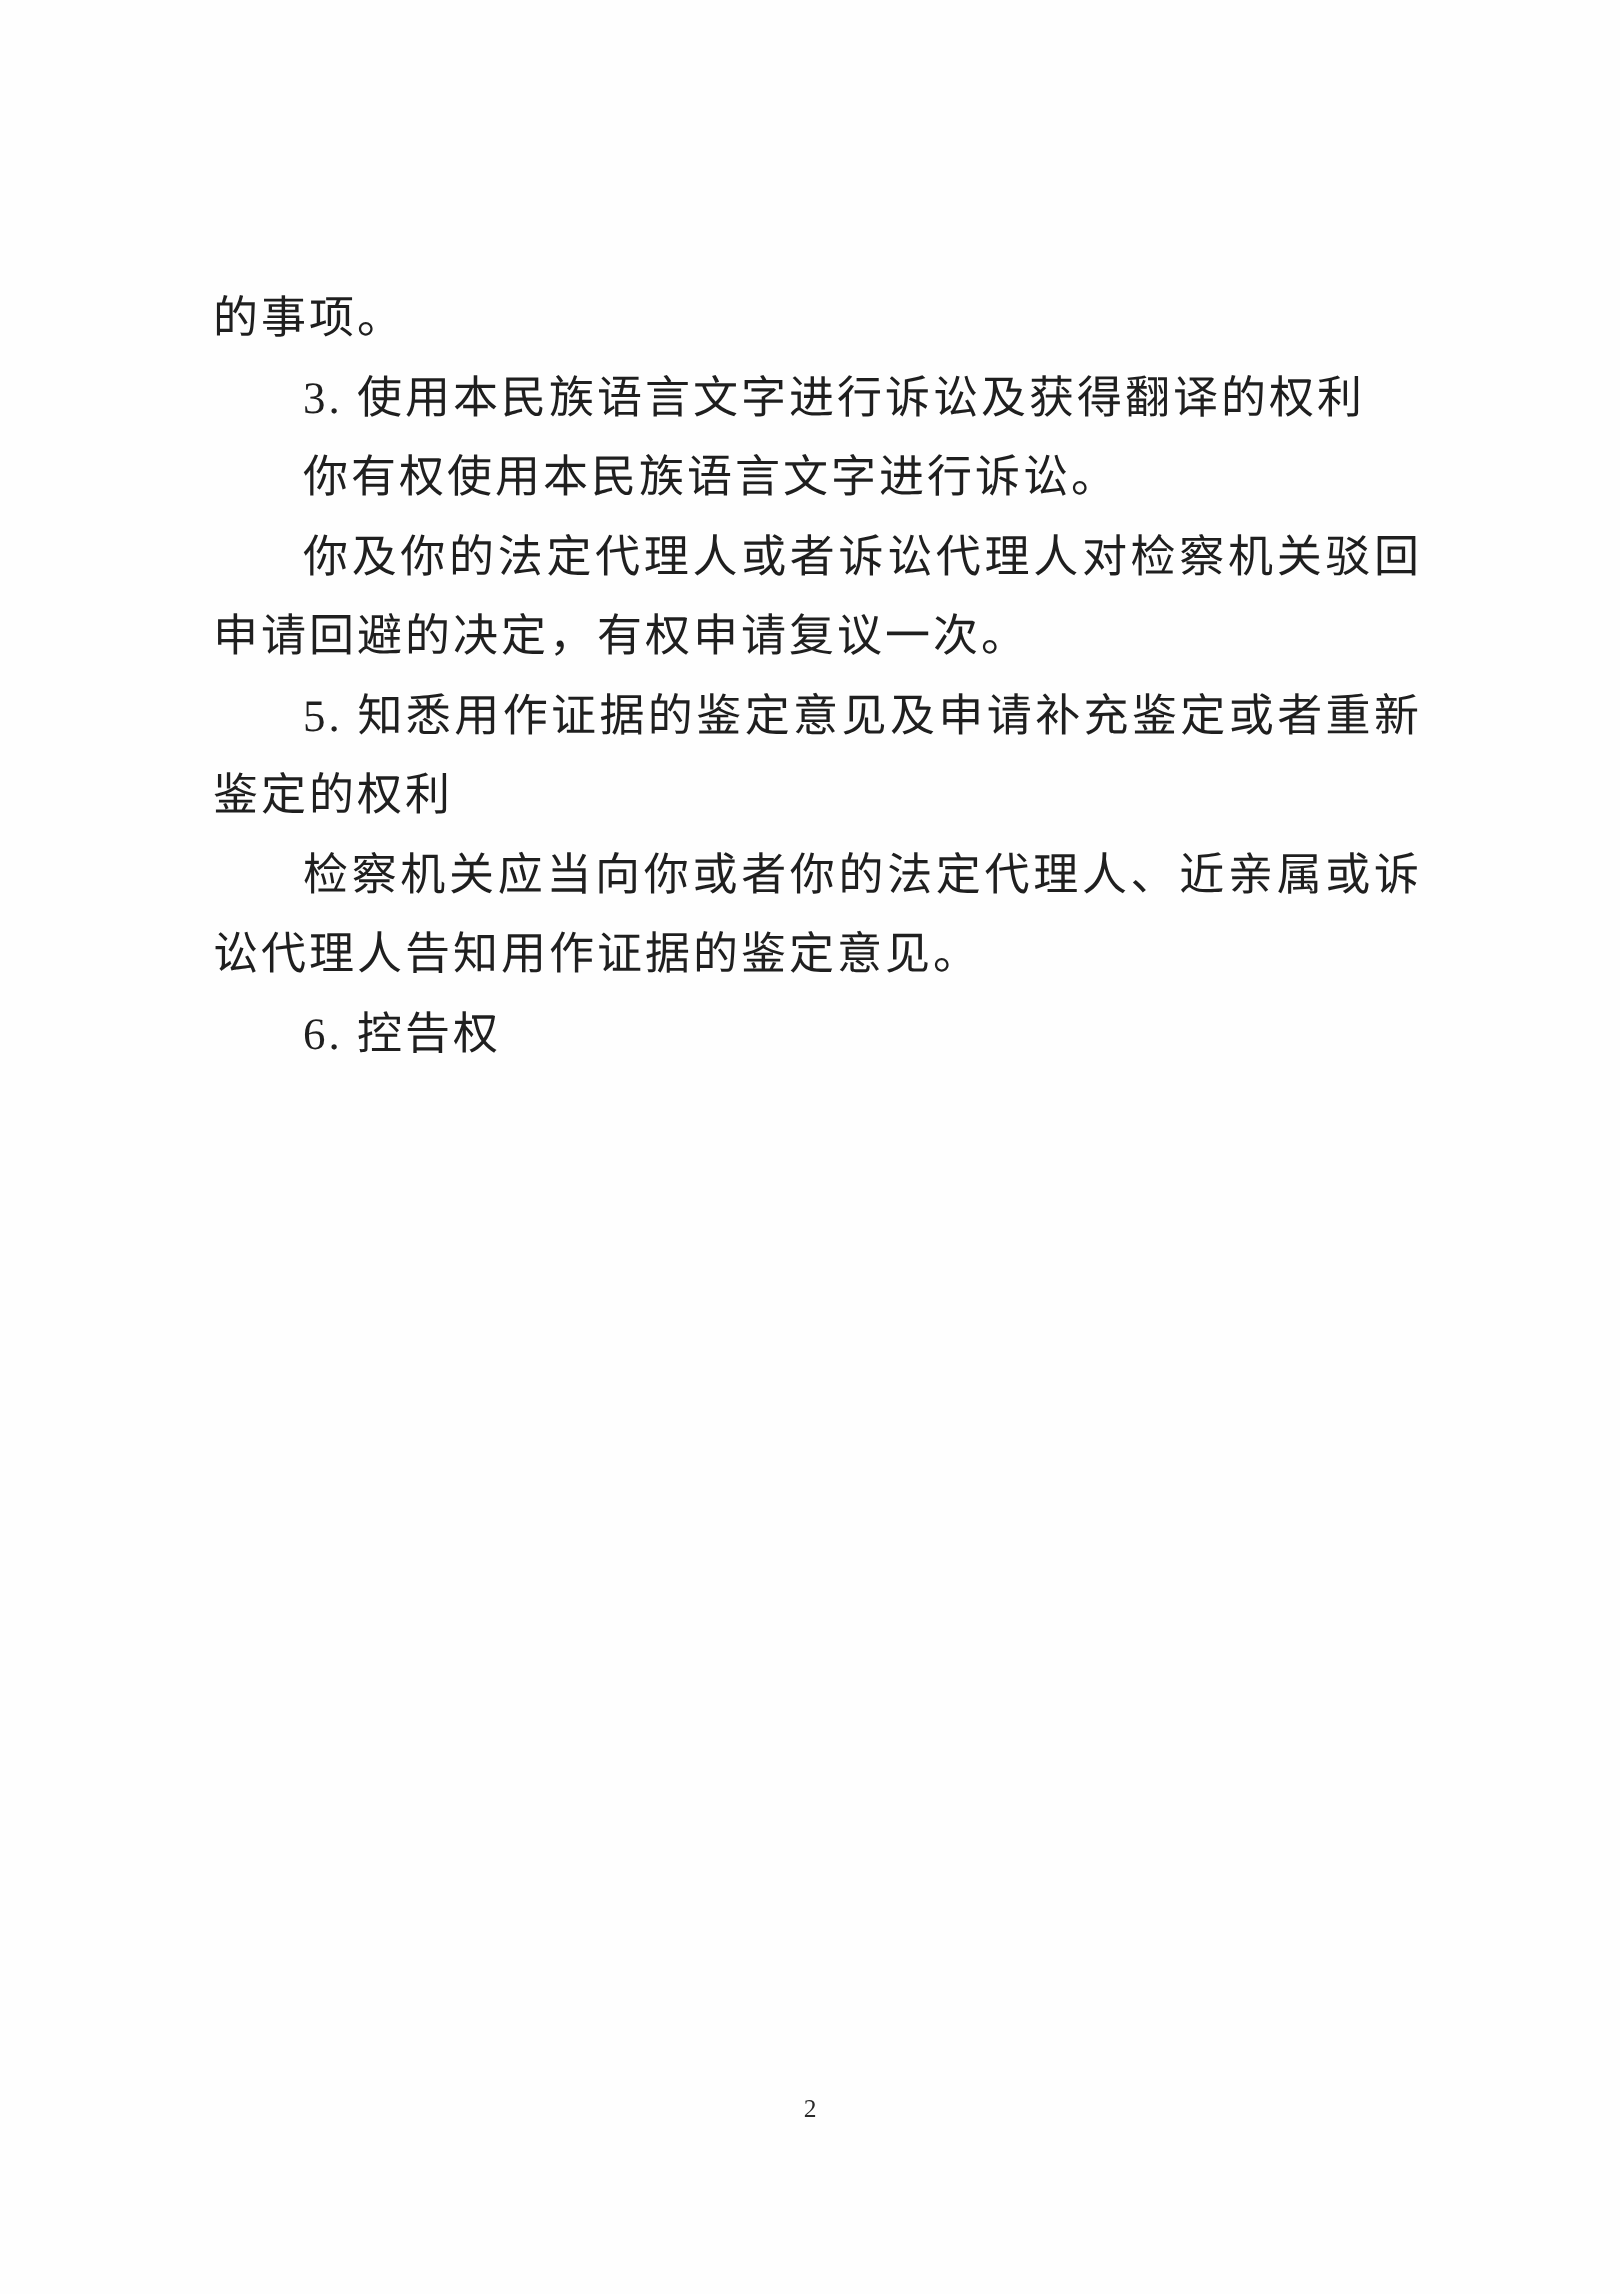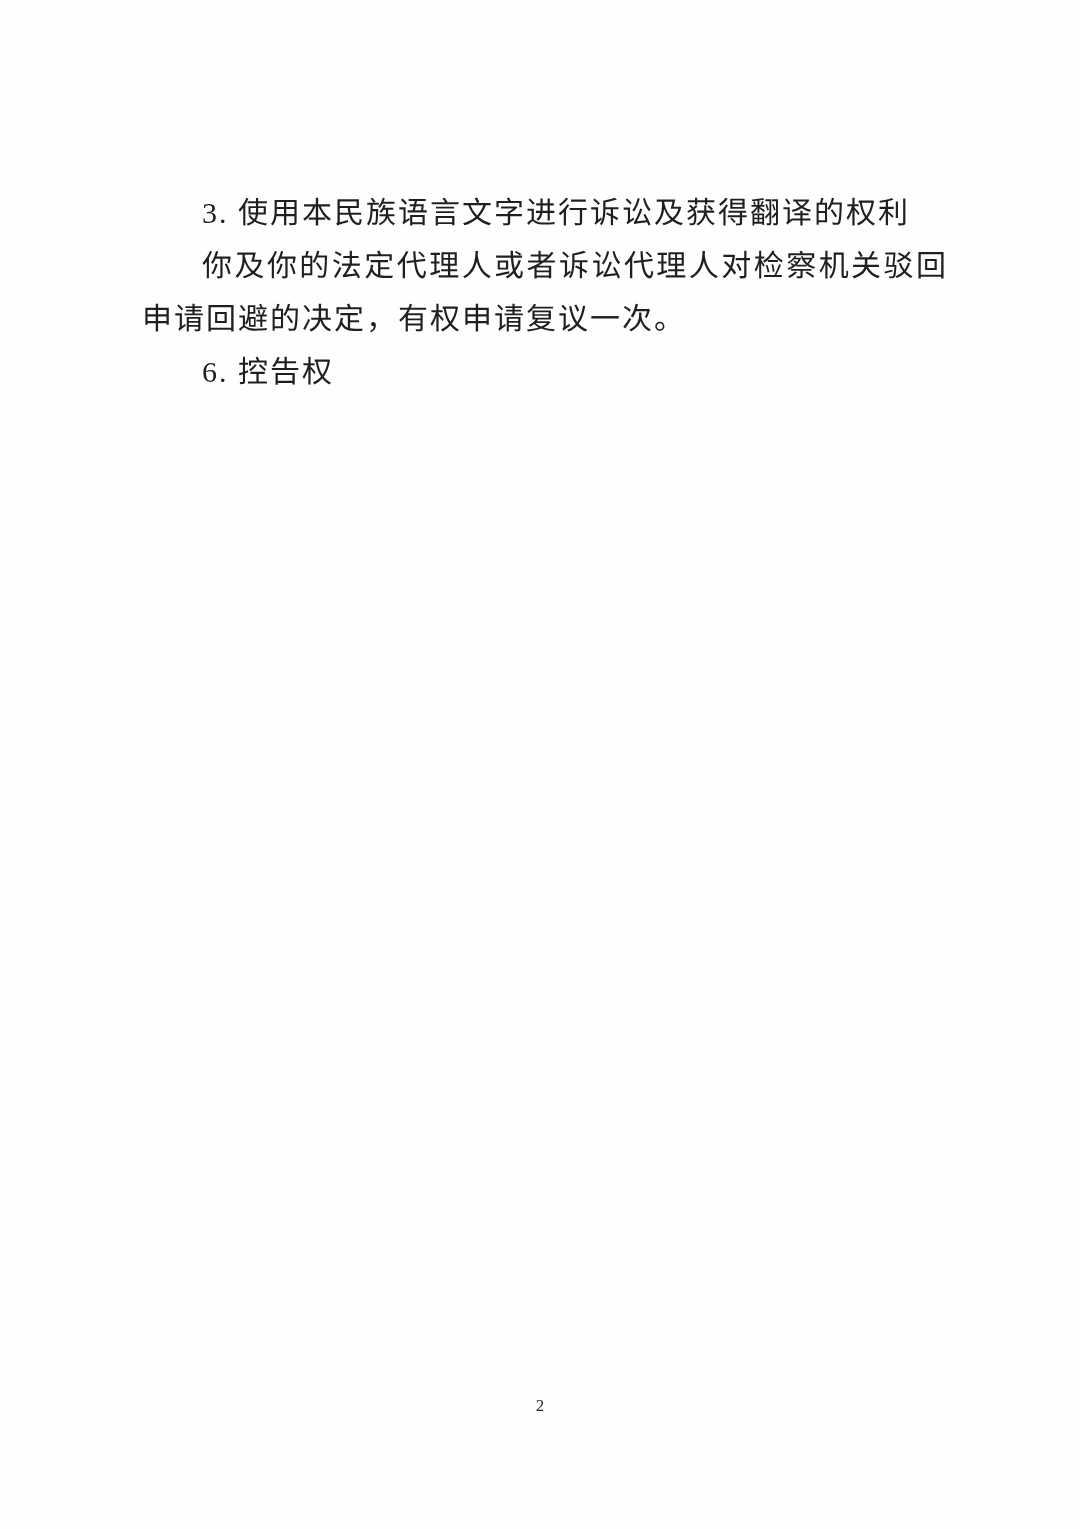--- a/index.html
+++ b/index.html
@@ -44,18 +44,22 @@
     font-size: 17px;
     color: #2a2a2a;
     letter-spacing: 0;
   }
 </style>
 </head>
 <body>
 
 <div class="page" style="background: rgb(254, 254, 254);">
   <div class="doc-body" style="color: rgb(31, 31, 31);">
+      <p class="para">的事项。</p>
       <p class="para indent">3. 使用本民族语言文字进行诉讼及获得翻译的权利</p>
+      <p class="para indent">你有权使用本民族语言文字进行诉讼。</p>
       <p class="para indent">你及你的法定代理人或者诉讼代理人对检察机关驳回申请回避的决定，有权申请复议一次。</p>
+      <p class="para indent">5. 知悉用作证据的鉴定意见及申请补充鉴定或者重新鉴定的权利</p>
+      <p class="para indent">检察机关应当向你或者你的法定代理人、近亲属或诉讼代理人告知用作证据的鉴定意见。</p>
       <p class="para indent">6. 控告权</p>
     </div>
   <div class="page-footer">2</div>
 </div>
 
 </body></html>

